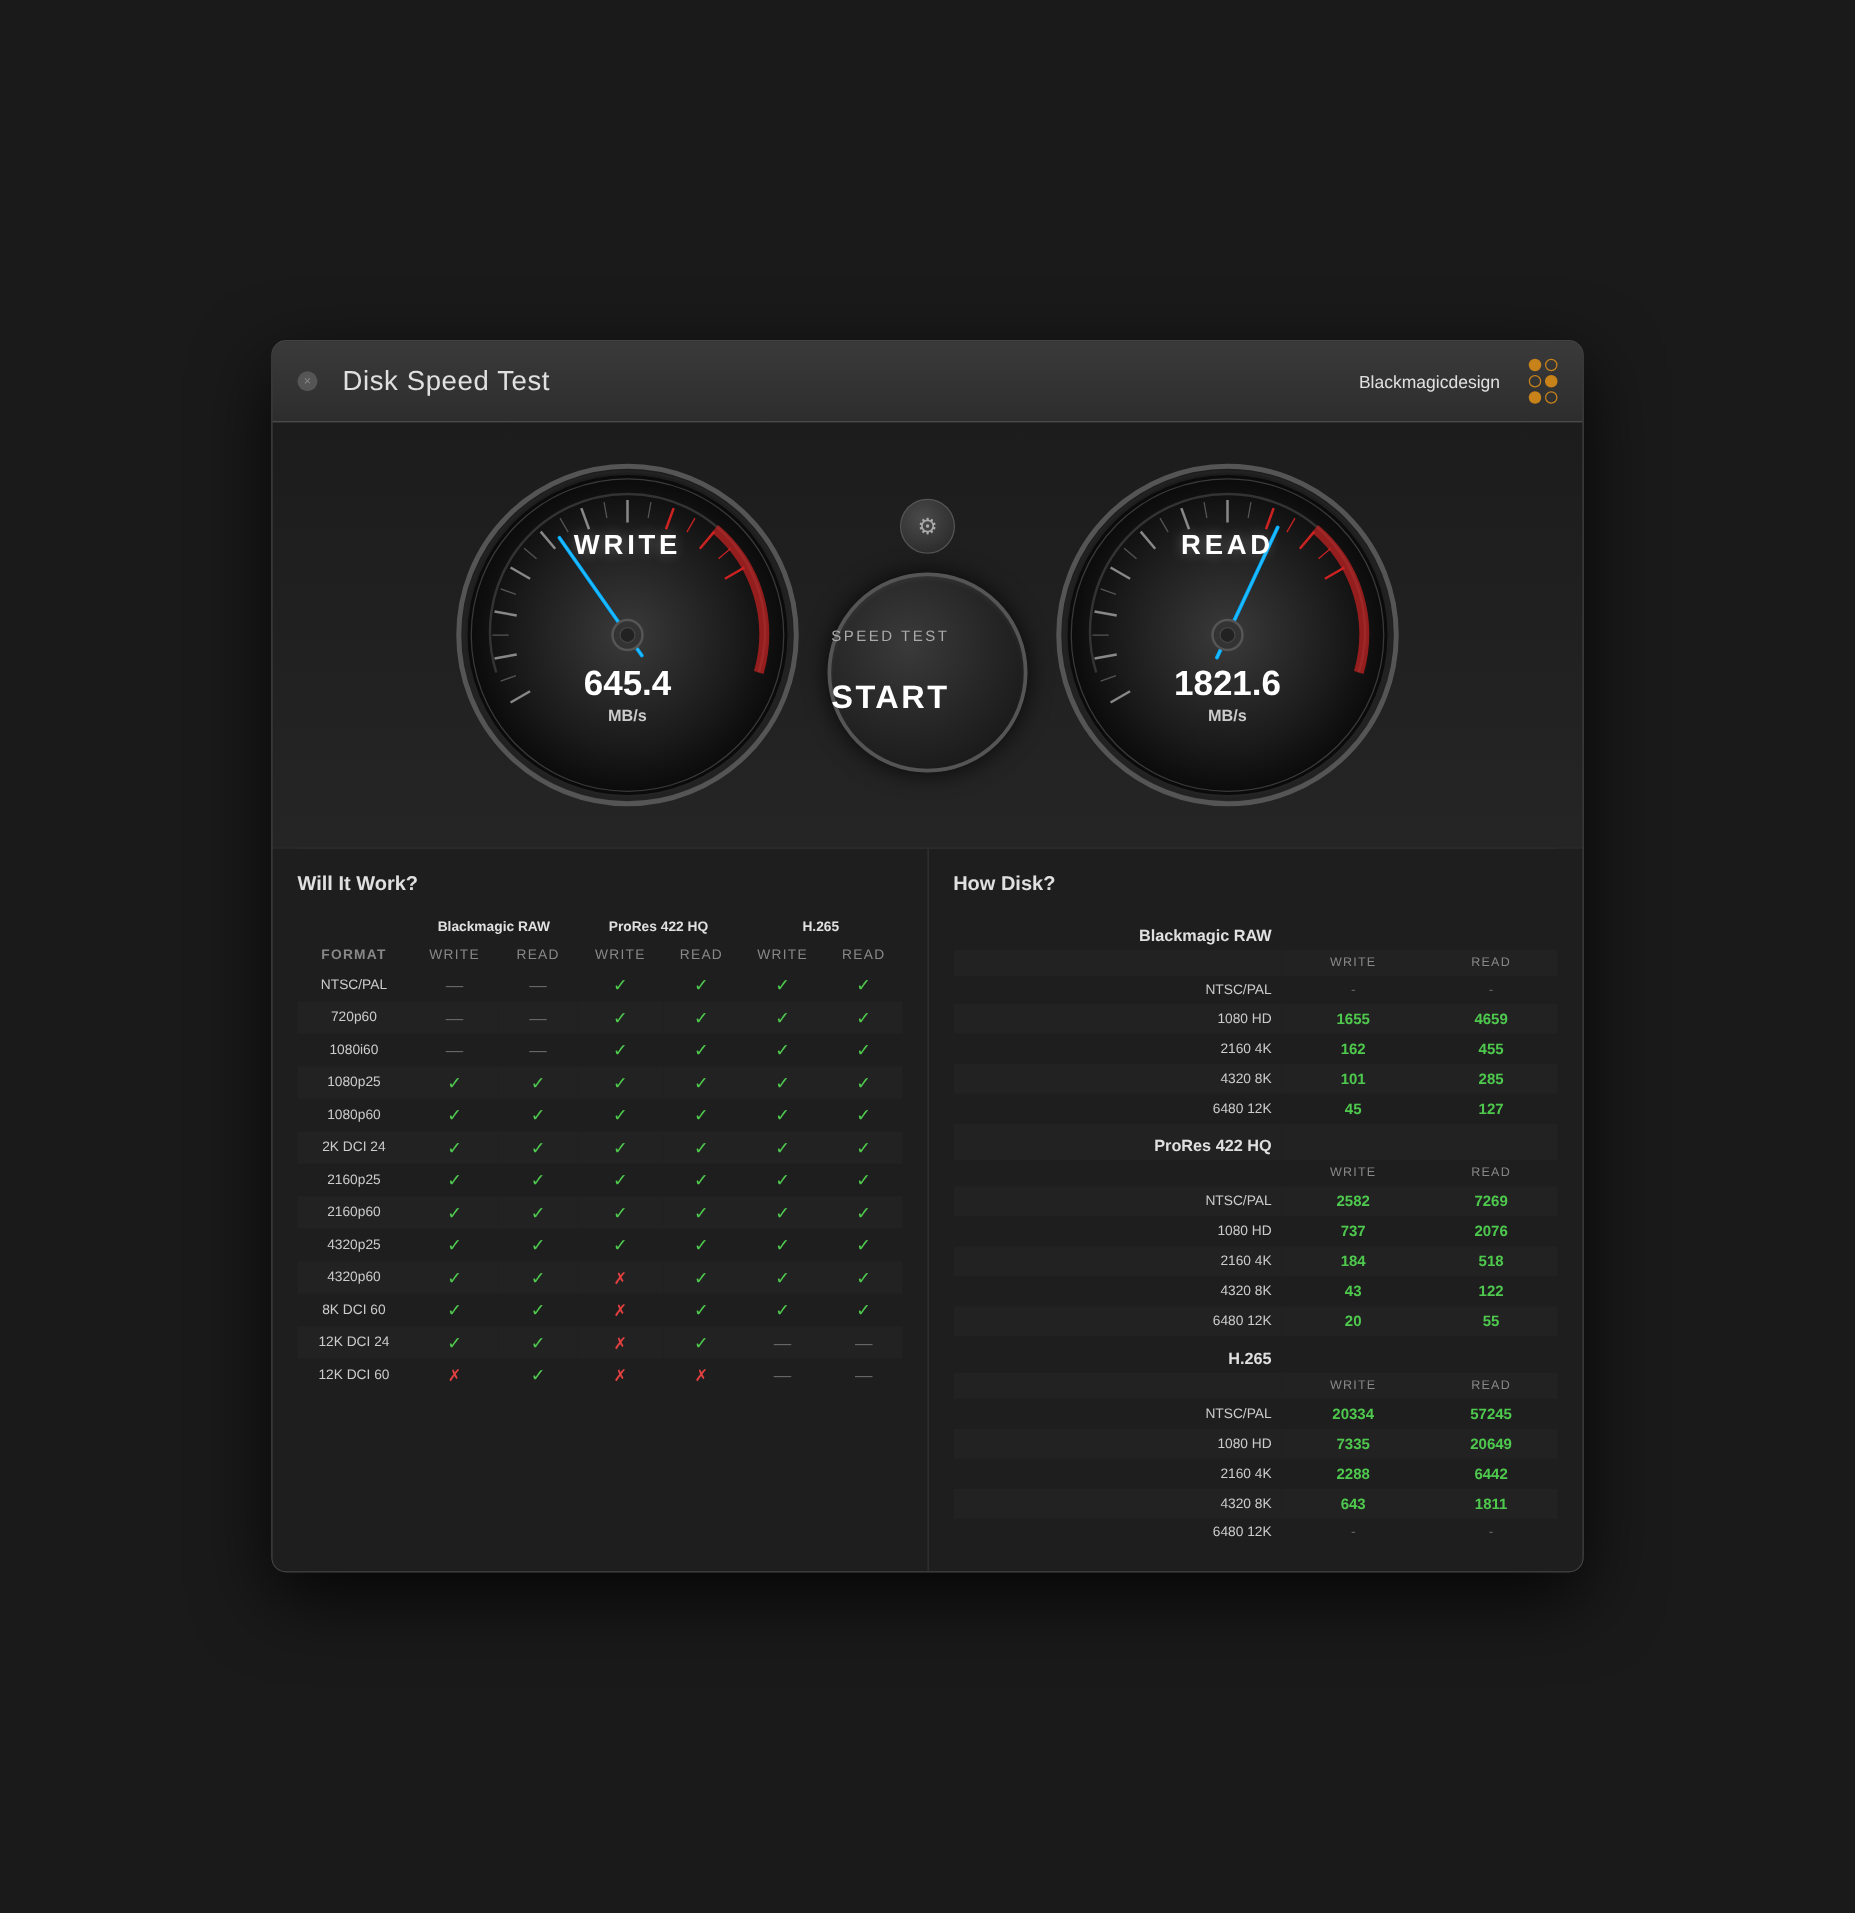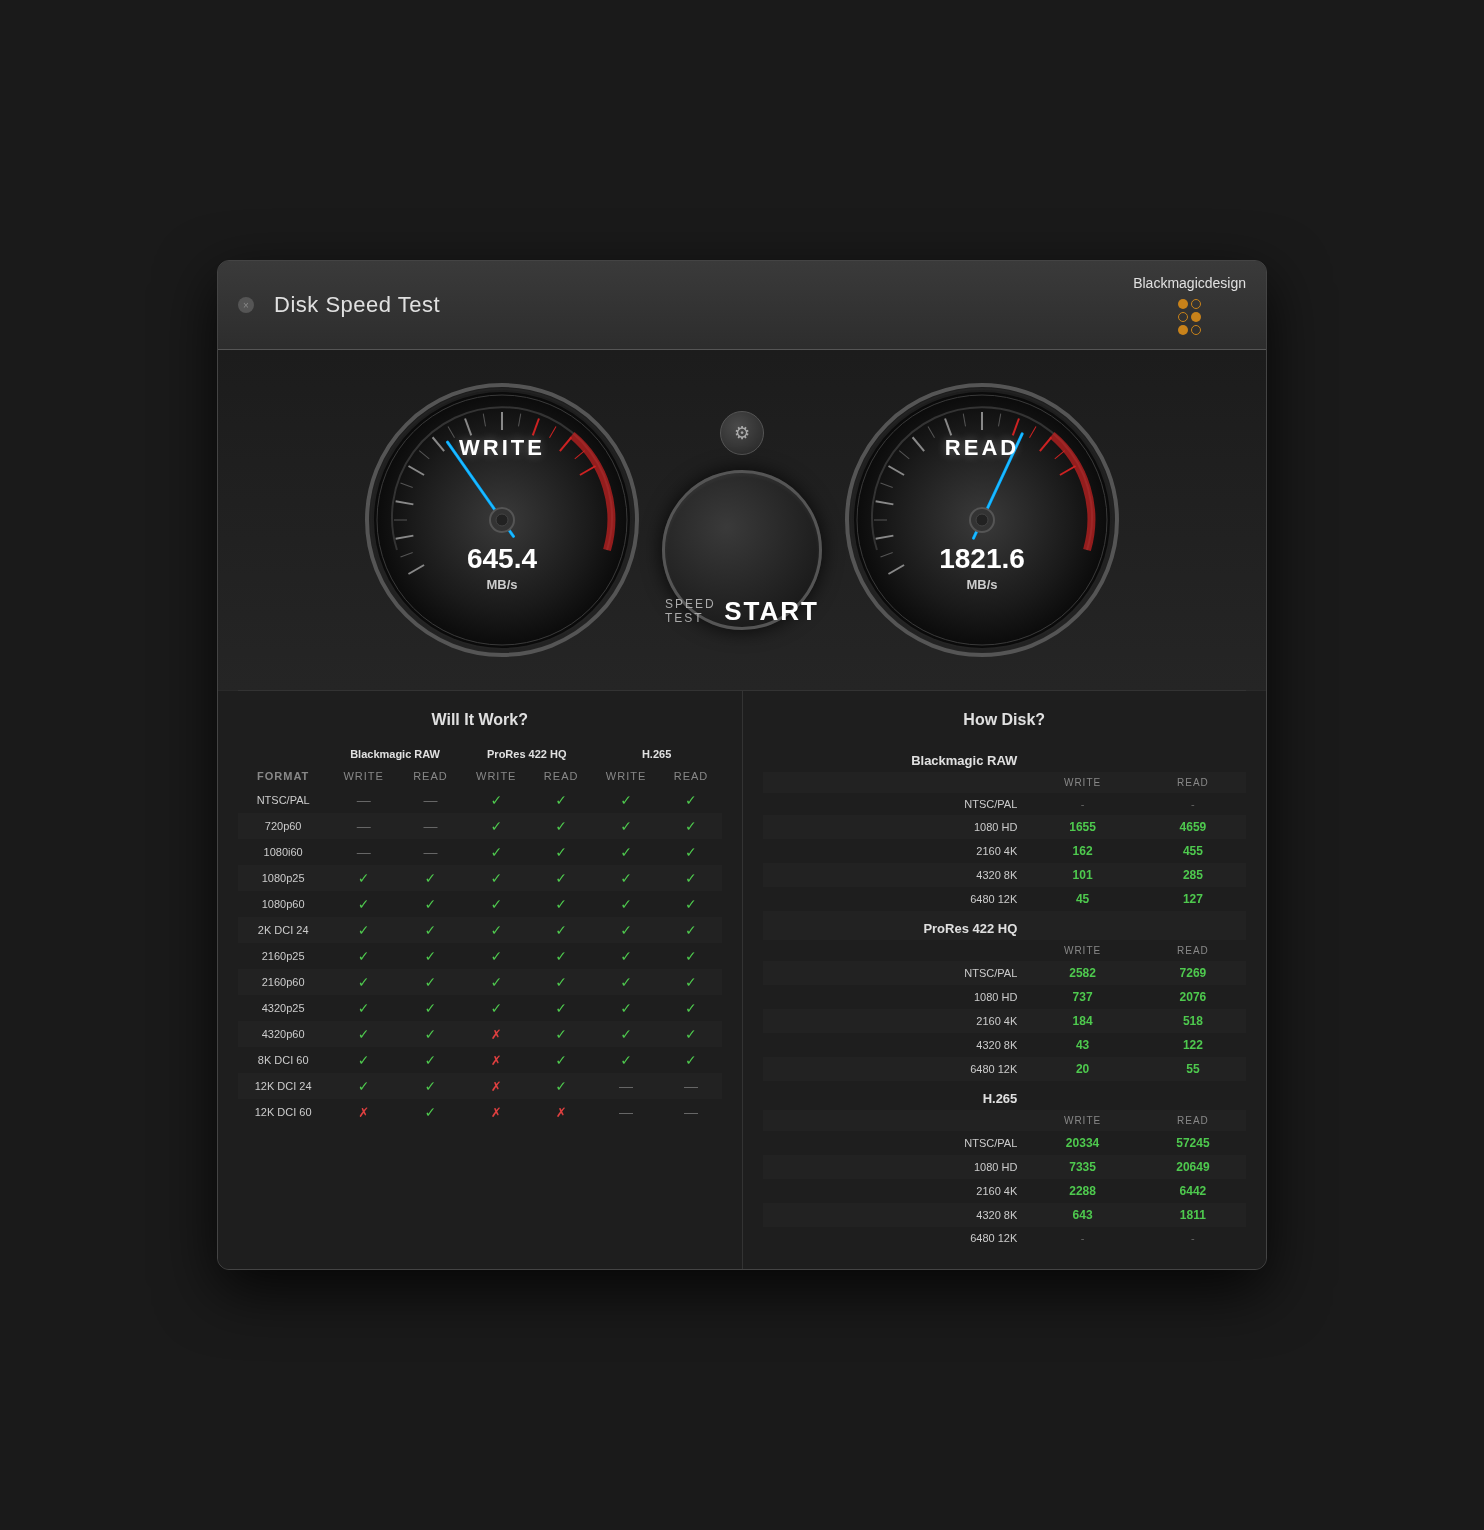--- a/index.html
+++ b/index.html
@@ -37,22 +37,21 @@
     }
     .title-text {
       font-size: 22px;
       color: #e0e0e0;
       font-weight: 300;
       letter-spacing: 0.5px;
     }
     .logo-area {
       display: flex;
       align-items: center;
-      gap: 8px;
-      flex-direction: column;
+      gap: 23px;
     }
     .logo-text {
       color: #e0e0e0;
       font-size: 14px;
       font-weight: 400;
     }
     .logo-icon {
       display: flex;
       flex-direction: column;
       gap: 3px;
@@ -143,21 +142,22 @@
       font-size: 18px;
       color: #aaa;
     }
     .start-btn {
       width: 160px; height: 160px;
       border-radius: 50%;
       background: radial-gradient(circle at 40% 35%, #3a3a3a, #111);
       border: 3px solid #555;
       box-shadow: 0 0 20px rgba(0,0,0,0.8), inset 0 2px 4px rgba(255,255,255,0.05);
       display: flex;
-      align-items: flex-end;
+      flex-direction: column;
+      align-items: flex-start;
       justify-content: center;
       cursor: pointer;
       color: white;
     }
     .start-btn-sub {
       font-size: 12px;
       font-weight: 400;
       letter-spacing: 2px;
       color: #aaa;
       margin-bottom: 2px;
@@ -179,21 +179,21 @@
       flex: 1;
       padding: 20px;
     }
     .table-panel:first-child {
       border-right: 1px solid #333;
     }
     .panel-title {
       font-size: 16px;
       font-weight: 700;
       color: #e0e0e0;
-      text-align: center;
+      text-align: left;
       margin-bottom: 14px;
     }
     .compat-table {
       width: 100%;
       border-collapse: collapse;
     }
     .compat-table th, .compat-table td {
       padding: 5px 6px;
       text-align: center;
       font-size: 11px;

